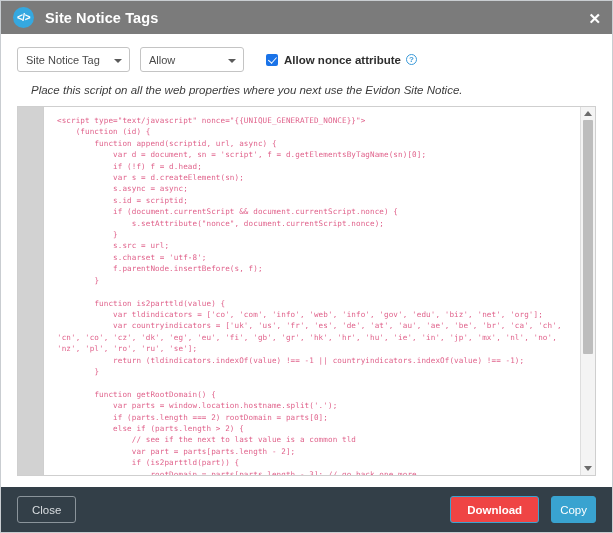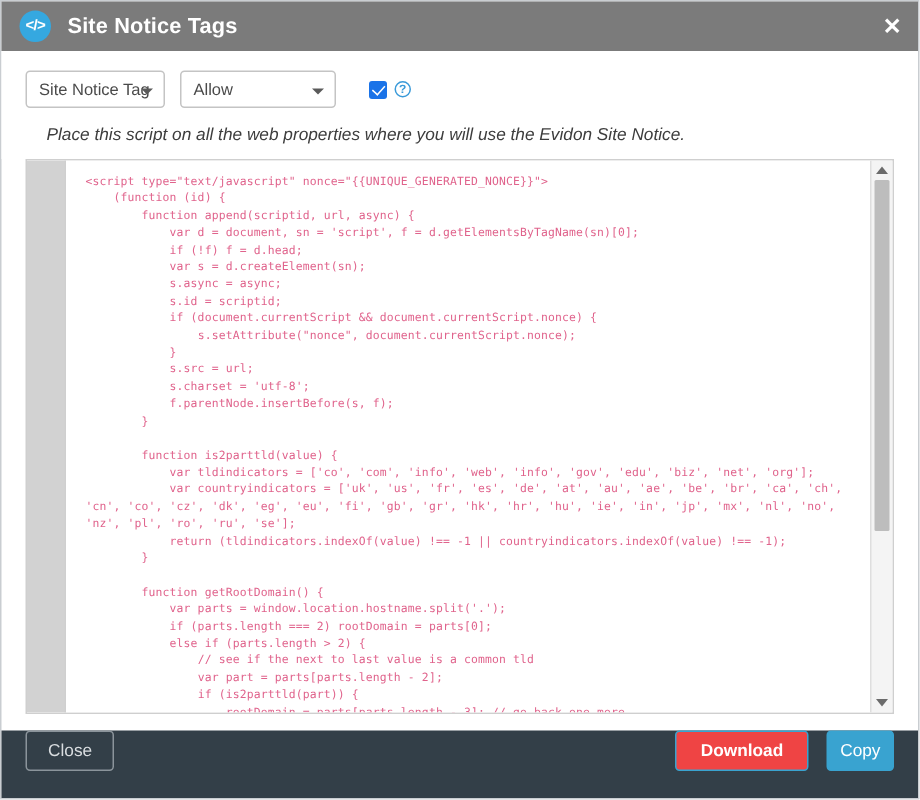--- a/index.html
+++ b/index.html
@@ -85,21 +85,21 @@
     border: 1px solid #c4c4c4;
     border-radius: 3px;
     display: flex;
     align-items: center;
     padding: 0 22px 0 8px;
     font-size: 11px;
     color: #4a4a4a;
     cursor: pointer;
     white-space: nowrap;
   }
-  .select-box.w1 { width: 93px; }
+  .select-box.w1 { width: 113px; }
   .select-box.w2 { width: 104px; margin-left: 10px; }
   .select-caret {
     position: absolute;
     right: 7px;
     top: 50%;
     width: 0;
     height: 0;
     margin-top: -1px;
     border-left: 4px solid transparent;
     border-right: 4px solid transparent;
@@ -232,20 +232,21 @@
     background: #bdbdbd;
     border-radius: 1px;
     cursor: pointer;
   }
 
   
   .footer {
     flex: 0 0 45px;
     background: #333f48;
     display: flex;
+    align-items: center;
     padding: 0 16px;
     margin-top: 11px;
   }
   .btn {
     font-size: 11.5px;
     border-radius: 3px;
     cursor: pointer;
     display: inline-flex;
     align-items: center;
     justify-content: center;
@@ -291,25 +292,26 @@
     <div class="select-box w1">
       <span>Site Notice Tag</span>
       <span class="select-caret"></span>
     </div>
     <div class="select-box w2">
       <span>Allow</span>
       <span class="select-caret"></span>
     </div>
     <div class="check-wrap">
       <span class="checkbox"></span>
+      <span class="check-label">Allow nonce attribute</span>
       <span class="help-icon">?</span>
     </div>
   </div>
 
-  <div class="instruction">Place this script on all the web properties where you will use the Evidon Site Notice.</div>
+  <div class="instruction">Place this script on all the web properties where you next use the Evidon Site Notice.</div>
 
   <div class="code-outer">
     <div class="code-gutter"></div>
     <div class="code-body">
       <pre class="code">&lt;script type="text/javascript" nonce="{{UNIQUE_GENERATED_NONCE}}"&gt;
     (function (id) {
         function append(scriptid, url, async) {
             var d = document, sn = 'script', f = d.getElementsByTagName(sn)[0];
             if (!f) f = d.head;
             var s = d.createElement(sn);

